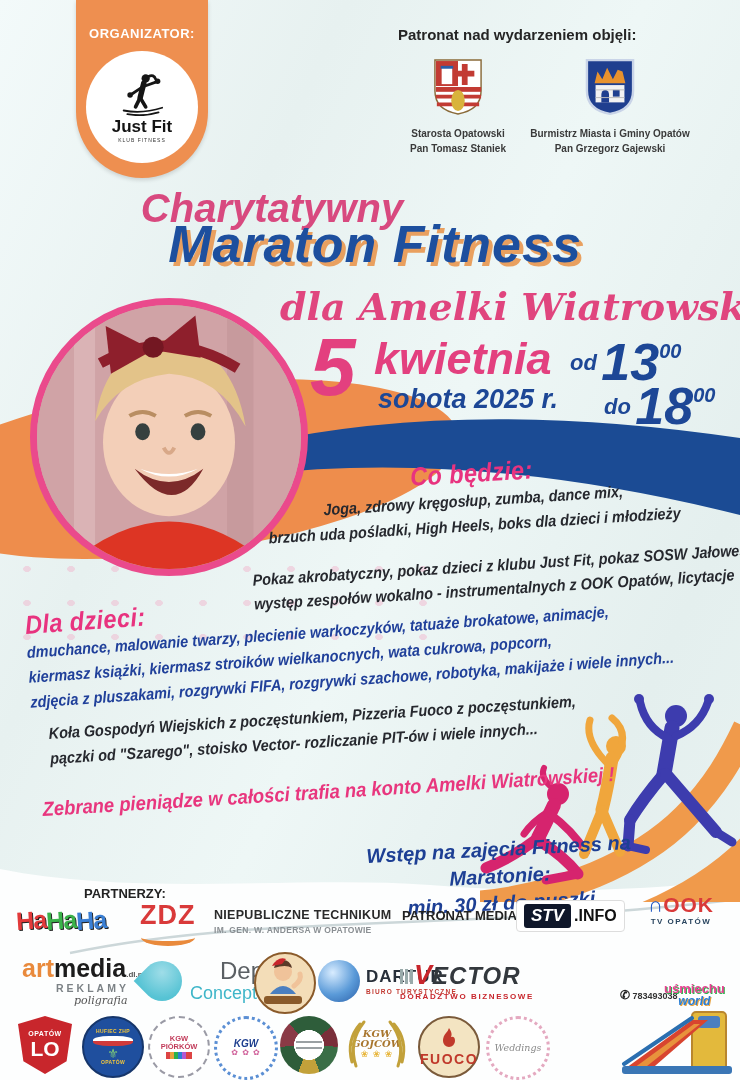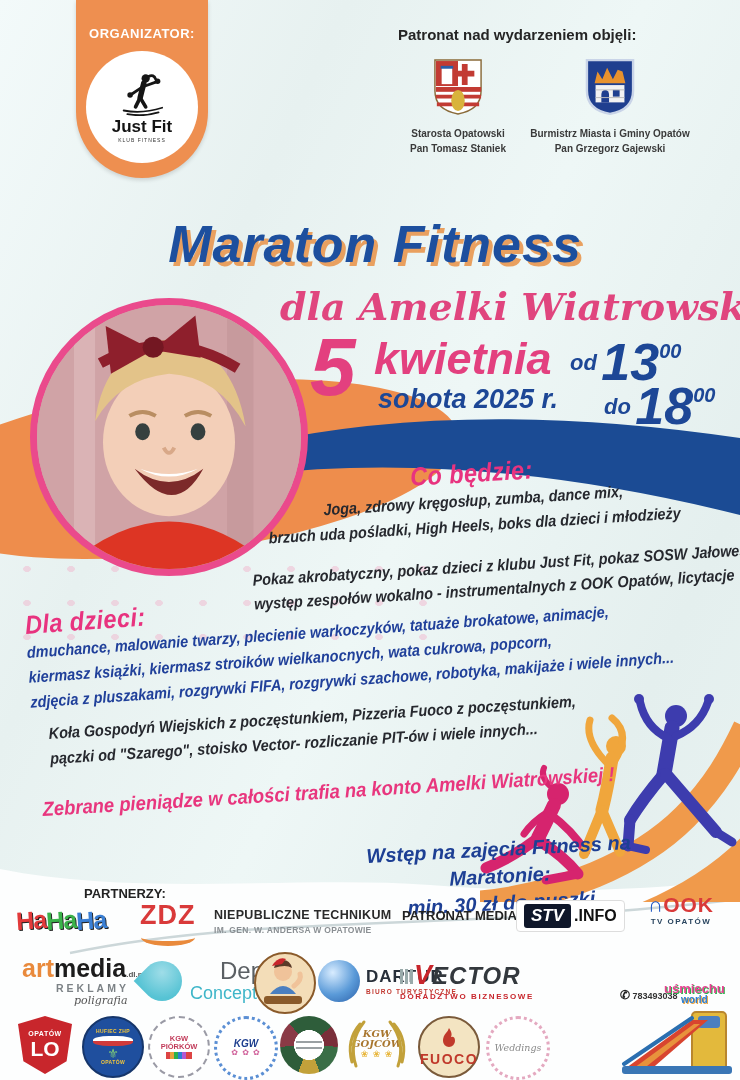--- a/index.html
+++ b/index.html
@@ -122,21 +122,21 @@
   .vec-sub{font-size:8px;font-weight:bold;color:#c8262c;letter-spacing:1.6px;margin-top:1px;}
   .maringo{left:512px;top:968px;z-index:6;border:2px solid #3a3a3a;padding:5px 14px;
     font-size:18px;letter-spacing:4px;color:#222;position:absolute;background:#fff;}
   .maringo:before,.maringo:after{content:"";position:absolute;width:14px;height:14px;border:2px solid #b9b9b9;}
   .maringo:before{left:-10px;top:-10px;}
   .maringo:after{right:-10px;bottom:-10px;}
   .phone-line{left:620px;top:988px;z-index:6;font-size:9px;font-weight:bold;color:#333;}
   .phone-icon{color:#222;font-size:12px;}
   .usmiechu{left:664px;top:982px;z-index:6;text-align:center;line-height:1;}
   .usm1{font-size:13px;font-weight:800;color:#e84393;text-shadow:1px 1px 0 #2bb24c;}
-  .usm2{font-size:10px;font-weight:800;color:#2b7fd4;text-shadow:1px 1px 0 #e8a13c;}
+  .usm2{font-size:12px;font-weight:800;color:#2b7fd4;text-shadow:1px 1px 0 #e8a13c;font-style:italic;}
 
   
   .badge{position:absolute;width:58px;height:58px;border-radius:50%;z-index:6;display:flex;
     flex-direction:column;align-items:center;justify-content:center;text-align:center;line-height:1.05;}
   .lo-shield{left:18px;top:1016px;width:54px;height:58px;border-radius:0;background:#c8262c;
     clip-path:polygon(50% 0,100% 14%,90% 78%,50% 100%,10% 78%,0 14%);}
   .lo-top{font-size:7px;font-weight:bold;color:#fff;letter-spacing:.5px;}
   .lo-main{font-size:21px;font-weight:800;color:#fff;}
   .zhp{left:82px;top:1016px;background:#1f4f9e;border:2px solid #16366b;}
   .zhp-txt{font-size:5px;font-weight:bold;color:#f3c73c;letter-spacing:.4px;}
@@ -265,20 +265,21 @@
       <rect x="29" y="33" width="7" height="7" fill="#1f3f8f"></rect>
       <line x1="11" y1="33" x2="41" y2="33" stroke="#bbb" stroke-width="1"></line>
       <line x1="11" y1="41" x2="41" y2="41" stroke="#bbb" stroke-width="1"></line>
     </svg>
     <div class="patron-caption">
       <div>Burmistrz Miasta i Gminy Opatów</div>
       <div>Pan Grzegorz Gajewski</div>
     </div>
   </div>
 
+  <div class="abs title-kicker">Charytatywny</div>
   <div class="abs title-main nowrap">Maraton Fitness</div>
   <div class="abs title-beneficiary nowrap">dla Amelki Wiatrowskiej</div>
 
   <div class="abs date-day">5</div>
   <div class="abs date-month">kwietnia</div>
   <div class="abs date-weekday nowrap">sobota 2025 r.</div>
   <div class="abs time time-from nowrap">
     <small>od</small>
     <span class="hour">13</span><sup>00</sup>
   </div>

